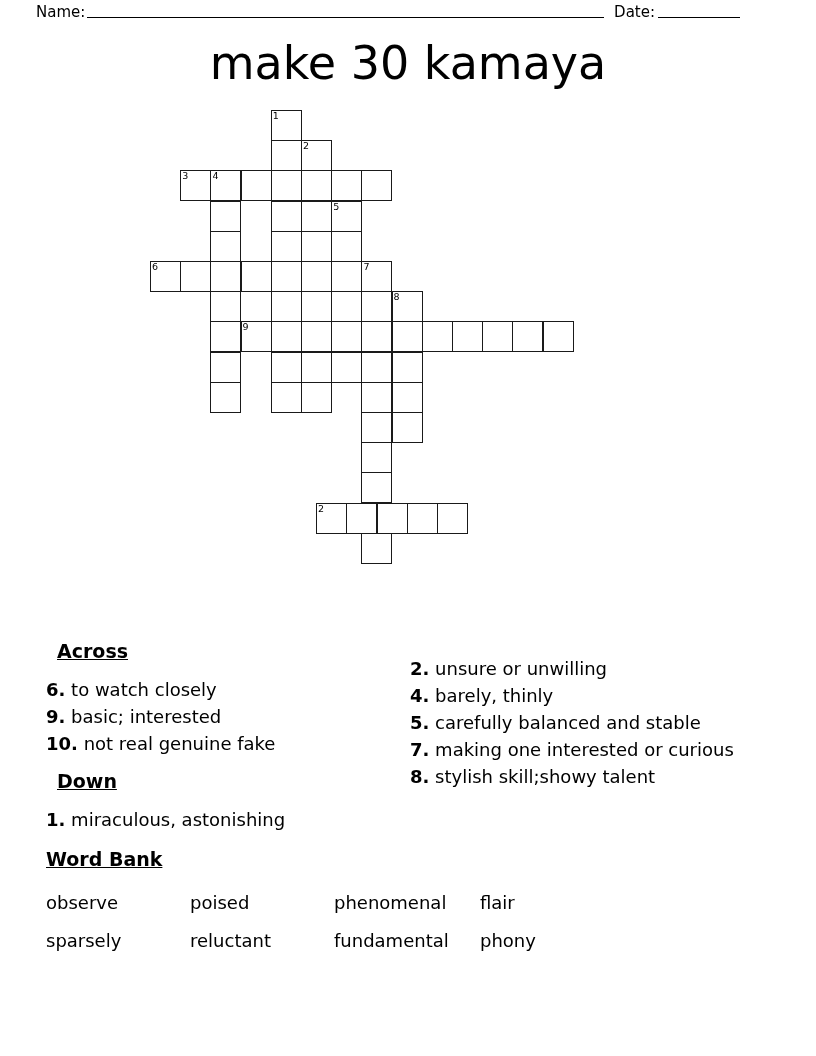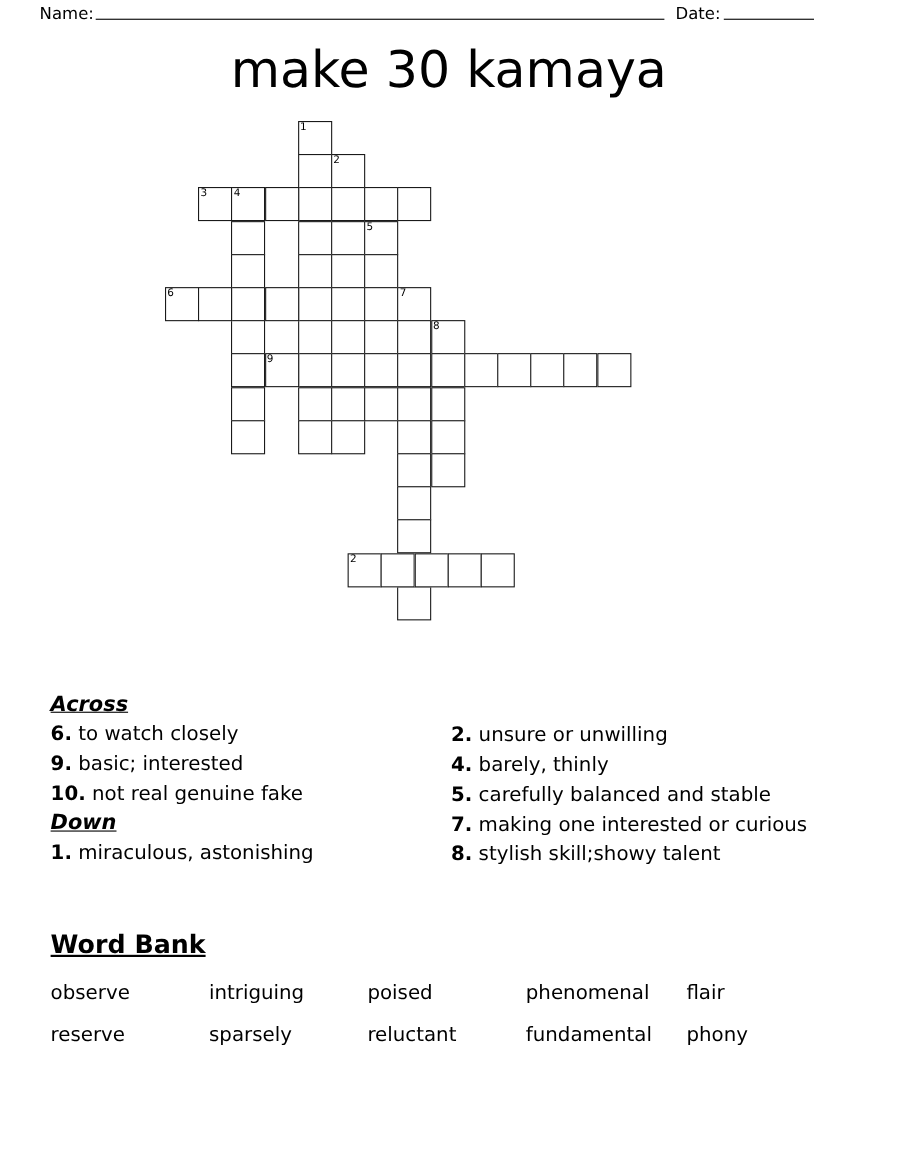--- a/index.html
+++ b/index.html
@@ -86,39 +86,38 @@
   }
   .clue-col { position: absolute; top: 0; }
   .clue-col.left  { left: 0px;   width: 350px; }
   .clue-col.right { left: 364px; width: 350px; margin-top: 28px; }
 
   .clue-heading {
     font-size: 19px;
     font-weight: bold;
     text-decoration: underline;
     line-height: 27px;
-    margin: 0;
-    font-style: italic;
+    margin: 11px;
   }
   .clue-line {
     font-size: 18px;
     line-height: 27px;
     margin: 0;
   }
   .clue-line .cn { font-weight: bold; }
 
   
   #wordbank {
     position: absolute;
     left: 46px;
     top: 845px;
     width: 724px;
   }
   #wordbank .wb-heading {
-    font-size: 23px;
+    font-size: 19px;
     font-weight: bold;
     text-decoration: underline;
     line-height: 28px;
     margin: 0 0 11px 0;
   }
   .wb-row {
     display: flex;
     line-height: 38px;
     font-size: 18px;
   }
@@ -273,25 +272,23 @@
       <span class="cn">8.</span>
       <span>stylish skill;showy talent</span>
     </div>
   </div>
 </div>
 
 <div id="wordbank">
   <div class="wb-heading">Word Bank</div>
   <div class="wb-row">
     <span class="wb-cell wb-c0">observe</span>
-    <span class="wb-cell wb-c1">intriguing</span>
     <span class="wb-cell wb-c2">poised</span>
     <span class="wb-cell wb-c3">phenomenal</span>
     <span class="wb-cell wb-c4">flair</span>
   </div>
   <div class="wb-row">
-    <span class="wb-cell wb-c0">reserve</span>
     <span class="wb-cell wb-c1">sparsely</span>
     <span class="wb-cell wb-c2">reluctant</span>
     <span class="wb-cell wb-c3">fundamental</span>
     <span class="wb-cell wb-c4">phony</span>
   </div>
 </div>
 
 </body></html>

